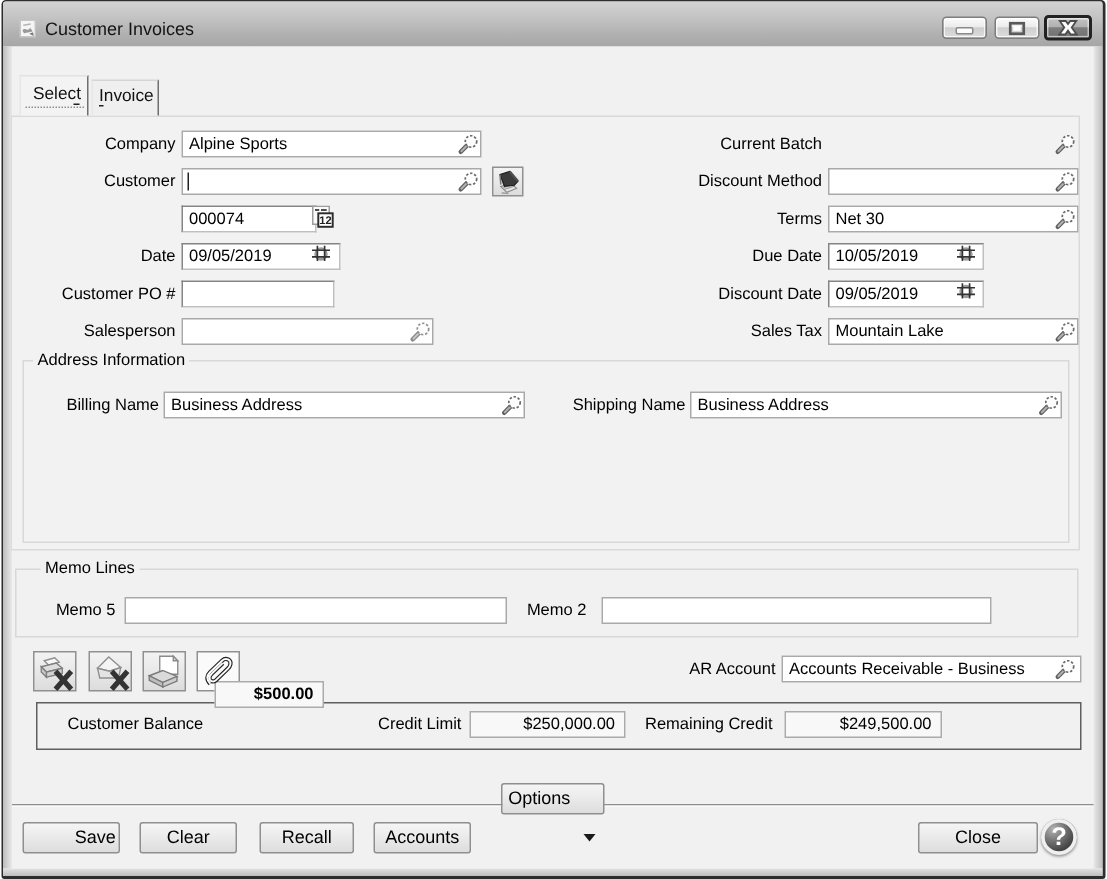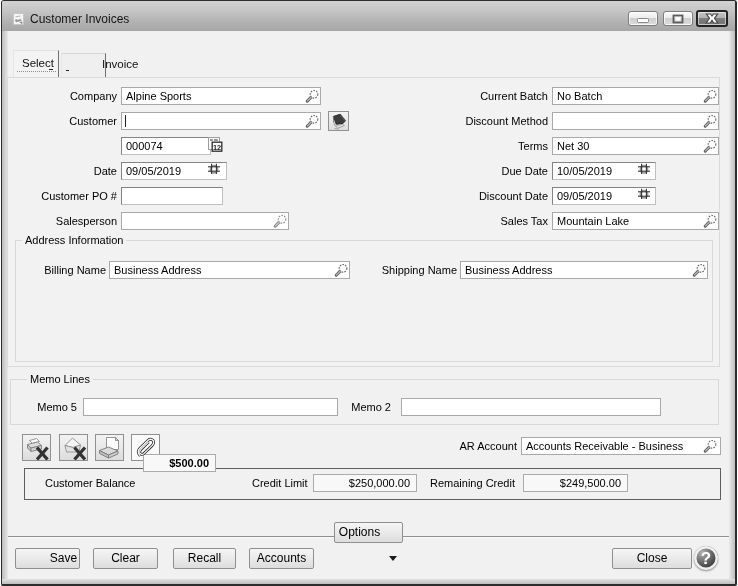--- a/index.html
+++ b/index.html
@@ -85,21 +85,21 @@
     <rect x="12.5" y="6.5" width="5" height="3" fill="#fff"></rect>
   </svg>
   <svg class="abs" style="left:696px; top:10px;" width="32" height="17" viewBox="0 0 32 17">
     <path d="M10.5 4 L14.5 4 L16 6 L17.5 4 L21.5 4 L18.5 8.3 L21.8 13 L17.8 13 L16 10.4 L14.2 13 L10.2 13 L13.5 8.3 Z" fill="#fcfcfc" stroke="#4c4c4c" stroke-width="1.2"></path>
   </svg>
 
   <div class="tab" id="tab1"></div>
   <div class="tab" id="tab2"></div>
   <div class="tabtxt" style="left:22px; top:57px;">Select</div>
   <div class="abs" style="left:48.5px; top:69px; width:4.5px; height:1px; background:#222; z-index:6;"></div>
-  <div class="tabtxt" style="left:66px; top:58px;margin-left:36px;">Invoice</div>
+  <div class="tabtxt" style="left:66px; top:58px;">Invoice</div>
   <div class="abs" style="left:66px; top:69.5px; width:3px; height:1px; background:#222; z-index:6;"></div>
   <div class="abs" style="left:17px; top:71px; width:39px; height:1px; border-top:1px dotted #8e8e8e; z-index:6;"></div>
   <div id="pane"></div>
 
   <div class="lbl" style="left:7px; top:87px; width:110px;">Company</div>
   <div class="lbl" style="left:7px; top:112px; width:110px;">Customer</div>
   <div class="lbl" style="left:7px; top:162px; width:110px;">Date</div>
   <div class="lbl" style="left:7px; top:187px; width:110px;">Customer PO #</div>
   <div class="lbl" style="left:7px; top:212px; width:110px;">Salesperson</div>
 
@@ -112,21 +112,20 @@
   <div class="fld fld3d" style="left:121px; top:187px; width:102px;"></div>
   <div class="fld" style="left:121px; top:212px; width:168px;"></div>
 
   <div class="lbl" style="left:408px; top:87px; width:140px;">Current Batch</div>
   <div class="lbl" style="left:408px; top:112px; width:140px;">Discount Method</div>
   <div class="lbl" style="left:408px; top:137px; width:140px;">Terms</div>
   <div class="lbl" style="left:408px; top:162px; width:140px;">Due Date</div>
   <div class="lbl" style="left:408px; top:187px; width:140px;">Discount Date</div>
   <div class="lbl" style="left:408px; top:212px; width:140px;">Sales Tax</div>
 
-  <div class="fld" style="left:552px; top:87px; width:167px;">No Batch</div>
   <div class="fld" style="left:552px; top:112px; width:167px;"></div>
   <div class="fld" style="left:552px; top:137px; width:167px;">Net 30</div>
   <div class="fld fld3d" style="left:552px; top:162px; width:104px;">10/05/2019</div>
   <div class="fld fld3d" style="left:552px; top:187px; width:104px;">09/05/2019</div>
   <div class="fld" style="left:552px; top:212px; width:167px;">Mountain Lake</div>
 
   <div class="grp" style="left:15px; top:240px; width:698px; height:122px;"></div>
   <div class="leg" style="left:22px; top:233px; background:#f2f2f2;">Address Information</div>
   <div class="lbl" style="left:6px; top:261px; width:100px;">Billing Name</div>
   <div class="fld" style="left:109px; top:261px; width:241px;">Business Address</div>

